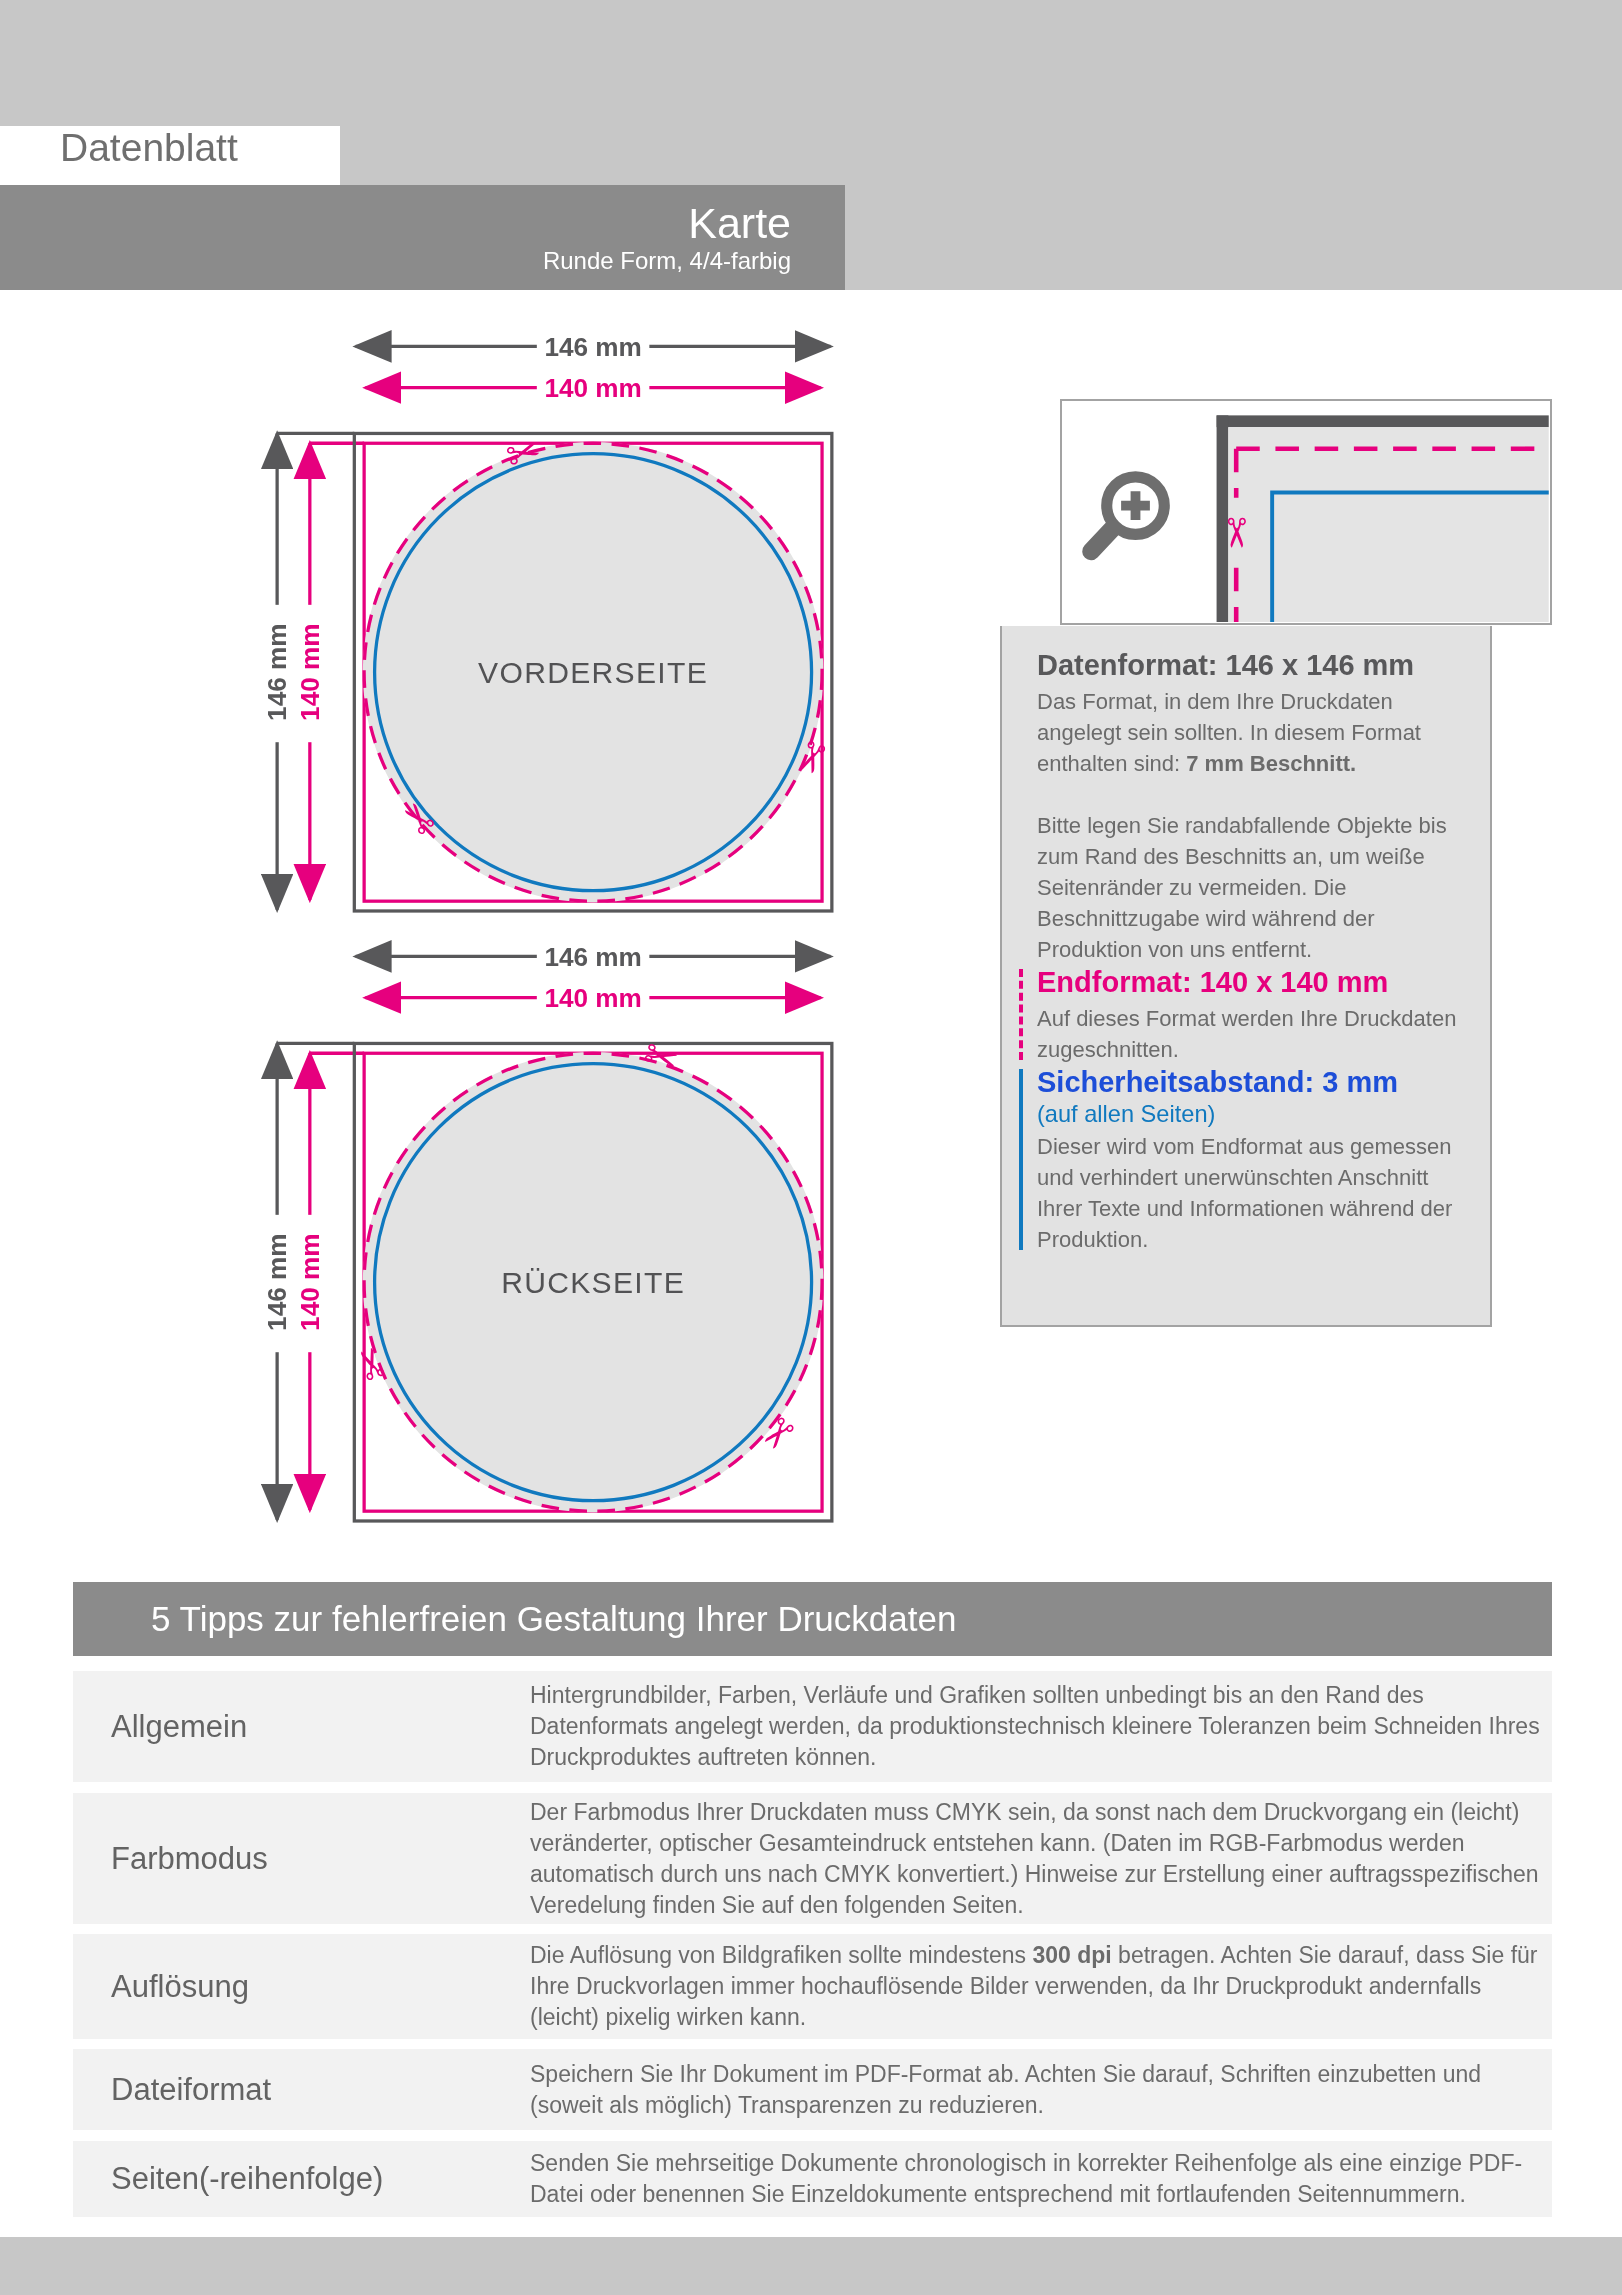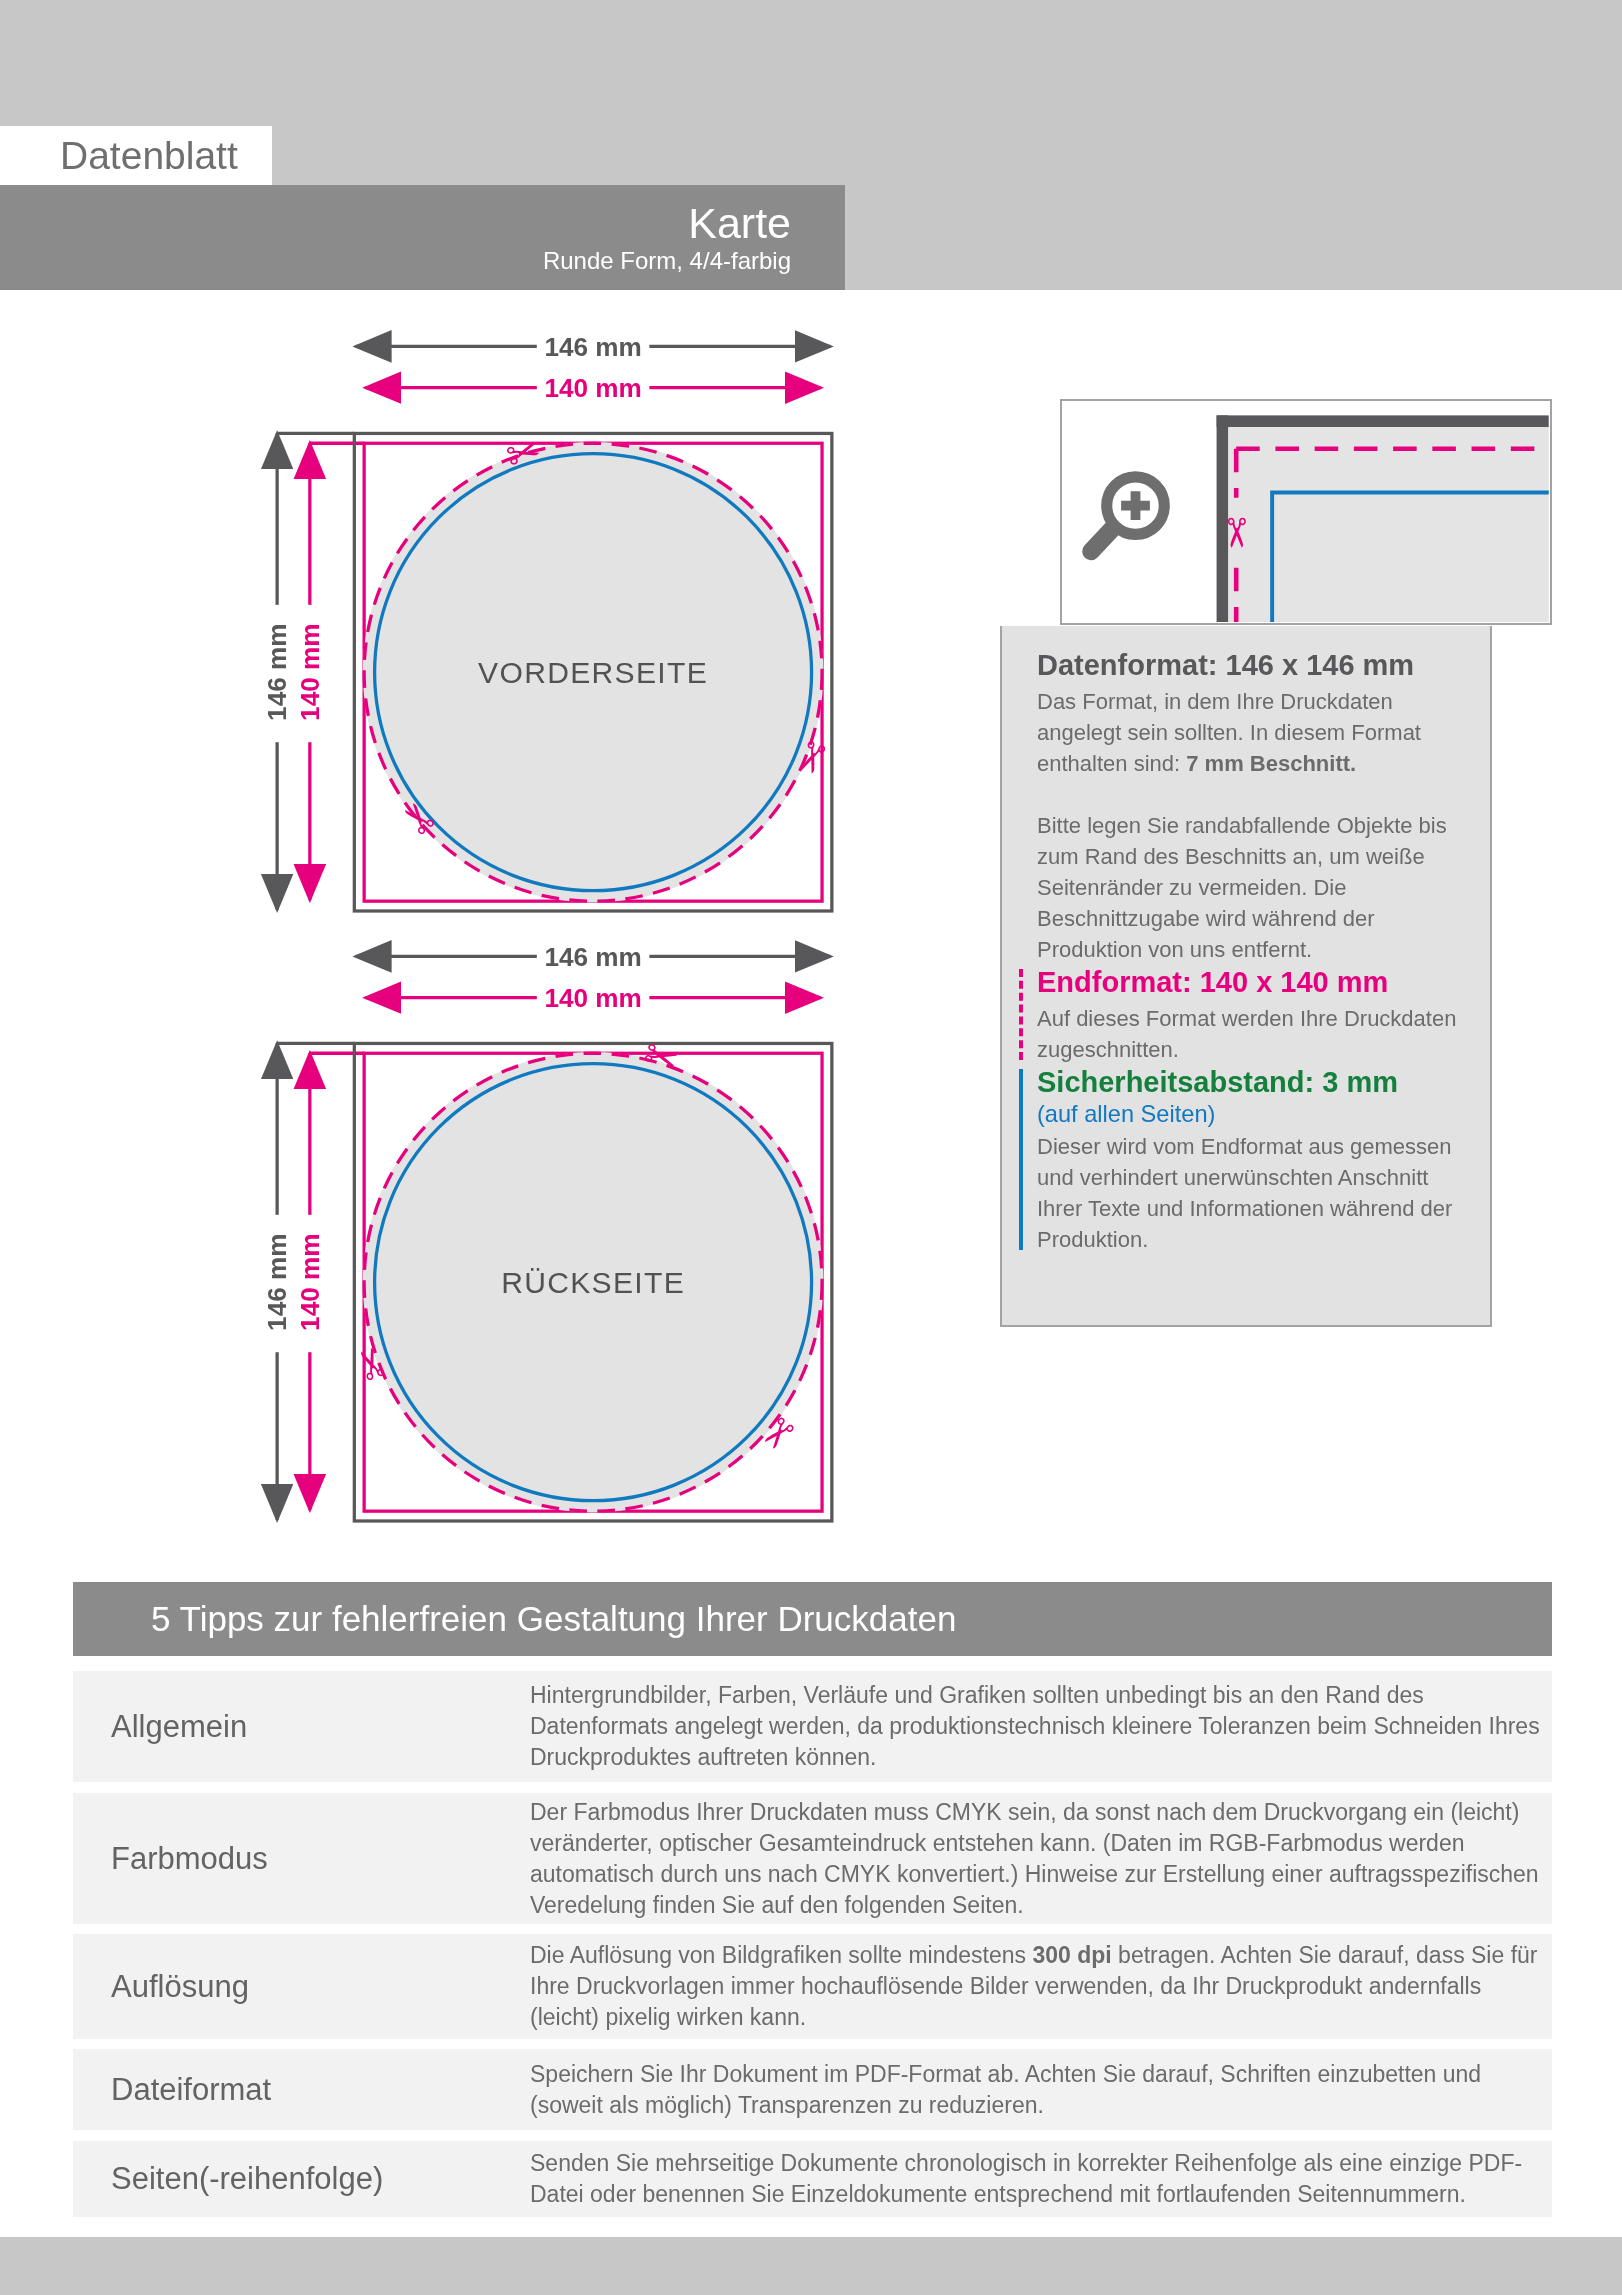--- a/index.html
+++ b/index.html
@@ -2,22 +2,22 @@
 <html style="font-size:10.5px"><head>
 <meta charset="utf-8">
 <style>
   html,body { margin:0; padding:0; background:#ffffff; }
   .page { position:relative; width:1623px; height:2295px; background:#ffffff;
           font-family:"Liberation Sans", sans-serif; overflow:hidden; }
   .abs { position:absolute; }
 
   
   .top-band { left:0; top:0; width:1623px; height:290px; background:#c7c7c7; }
-  .doc-label-box { left:0; top:126px; width:272px; height:59px; background:#ffffff;
-                   display:flex; align-items:center; }
+  .doc-label-box { left:0; top:126px; width:340px; height:59px; background:#ffffff;
+                   display:flex; align-items:flex-start; }
   .doc-label-box span { padding-left:60px; font-size:39px; color:#6f6f6f; }
   .product-bar { left:0; top:185px; width:845px; height:105px; background:#8b8b8b;
                  display:flex; flex-direction:column; align-items:flex-end; justify-content:center;
                  padding-right:0; box-sizing:border-box; }
   .product-title { color:#ffffff; font-size:43px; font-weight:300; line-height:46px; padding-right:54px; }
   .product-subtitle { color:#ffffff; font-size:24px; font-weight:300; line-height:30px; padding-right:54px; }
 
   
   svg.diagram { position:absolute; left:249px; }
   .dimline { stroke-width:5; fill:none; }
@@ -29,21 +29,21 @@
 
   
   .info-illu { left:1060px; top:399px; width:492px; height:226px; background:#ffffff;
                border:2.6px solid #a3a3a3; box-sizing:border-box; }
   .info-panel { left:1000px; top:626px; width:492px; height:701px; background:#e2e2e2;
                 border:2.6px solid #a3a3a3; border-top:none; box-sizing:border-box;
                 padding:22px 18.3px 0 35px; color:#6b6b6b; }
   .info-panel h3 { margin:0 0 3.9px 0; font-size:29px; line-height:34px; }
   .info-panel .h-gray { color:#58585a; }
   .info-panel .h-magenta { color:#e6007e; }
-  .info-panel .h-blue { color:#15803d; }
+  .info-panel .h-blue { color:#1d4ed8; }
   .info-panel p { margin:0; font-size:22px; line-height:31px; }
   .info-panel .sub-blue { color:#1079bf; font-size:23.6px; line-height:31px; margin:0 0 1.3px 0; }
   .section { position:relative; margin-top:0; }
   .section + .section { }
   .rule { position:absolute; left:-18.3px; top:3.9px; bottom:5.2px; width:0; }
   .rule.dashed-m { border-left:4.6px dashed #e6007e; }
   .rule.solid-b { border-left:4.6px solid #1079bf; }
 
   
   .tips-bar { left:73px; top:1582px; width:1479px; height:74px; background:#8b8b8b;

